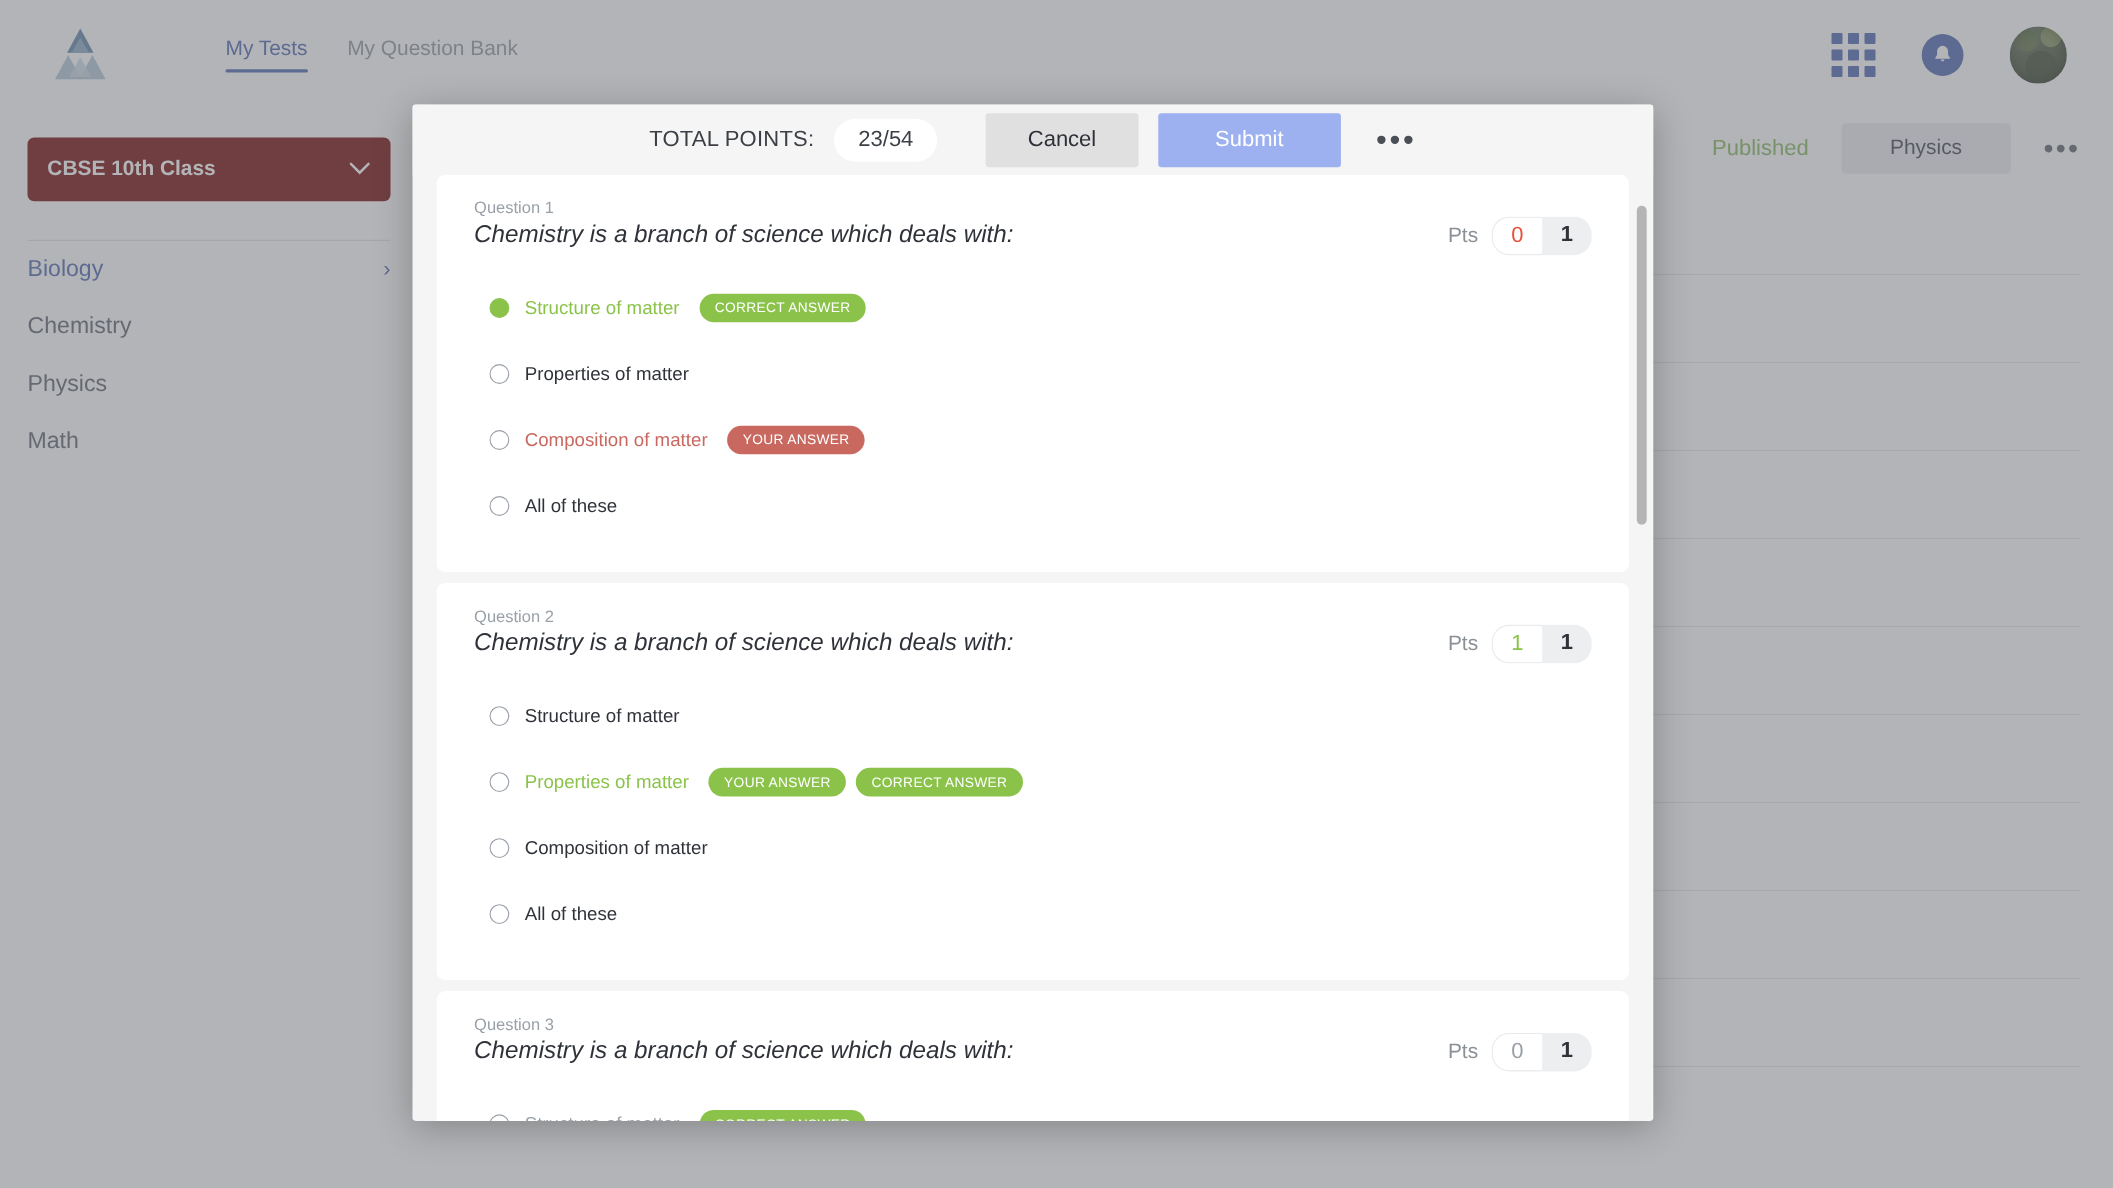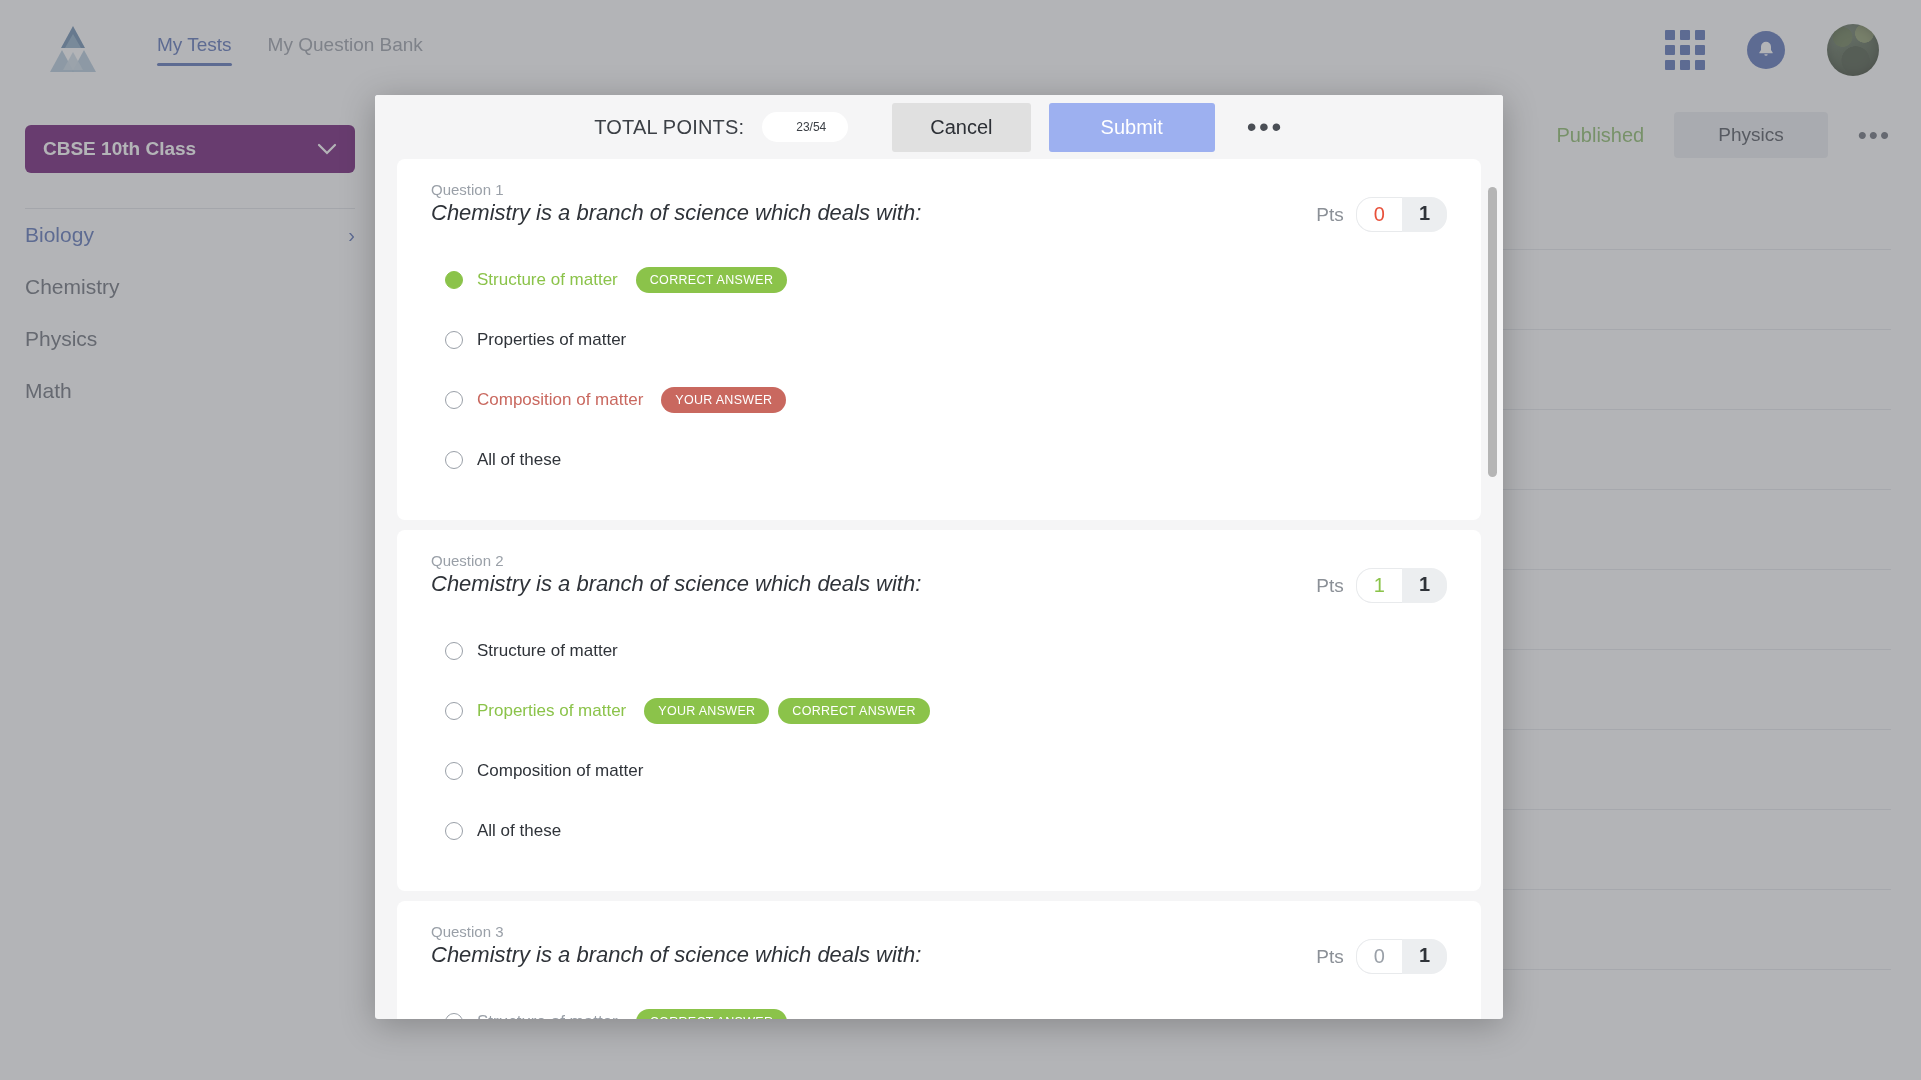--- a/index.html
+++ b/index.html
@@ -16,21 +16,21 @@
   .topbar {
     position: absolute; top: 0; left: 0; right: 0; height: 100px;
     background: #ffffff;
     display: flex; align-items: center;
   }
   .brand { display: flex; align-items: center; gap: 18px; margin-left: 45px; }
   .logo-mark { width: 56px; height: 52px; position: relative; }
   .brand-title {
     font-size: 36px; font-weight: 600; color: #4a4f57; letter-spacing: -0.3px;
   }
-  .nav { display: flex; align-items: center; gap: 36px; margin-left: 56px; }
+  .nav { display: flex; align-items: center; gap: 36px; margin-left: 104px; }
   .nav-item {
     font-size: 19px; color: #9a9fa8; padding-bottom: 10px; cursor: pointer;
     position: relative; white-space: nowrap;
   }
   .nav-item.active { color: #5b73b8; }
   .nav-item.active::after {
     content: ""; position: absolute; left: 0; right: 0; bottom: 0;
     height: 3px; background: #5b73b8; border-radius: 2px;
   }
   .topbar-right {
@@ -52,21 +52,21 @@
       linear-gradient(160deg, #7e8d78 0%, #5c6b55 45%, #49533f 100%);
     box-shadow: inset 0 0 12px rgba(0,0,0,.3);
   }
 
   
   .sidebar {
     position: absolute; top: 100px; left: 0; width: 380px; bottom: 0;
     background: #ffffff; padding: 25px;
   }
   .class-select {
-    height: 48px; background: #701a75; border-radius: 6px; color: #ffffff;
+    height: 58px; background: #7f1d1d; border-radius: 6px; color: #ffffff;
     display: flex; align-items: center; padding: 0 18px; font-size: 19px;
     font-weight: 600; cursor: pointer;
   }
   .class-select .chev { margin-left: auto; }
   .side-divider { height: 1px; background: #e2e4e8; margin: 35px 0 0 0; }
   .side-item {
     height: 52px; display: flex; align-items: center; font-size: 21px;
     color: #6b7079; cursor: pointer;
   }
   .side-item.active { color: #5b73b8; }
@@ -97,21 +97,21 @@
     box-shadow: 0 6px 34px rgba(0,0,0,.25);
     display: flex; flex-direction: column;
   }
   .modal-toolbar {
     height: 64px; flex: 0 0 64px; background: #f5f5f6;
     display: flex; align-items: center; justify-content: center; gap: 18px;
   }
   .tp-label { font-size: 20px; color: #3c4046; letter-spacing: .2px; }
   .tp-value {
     background: #ffffff; border-radius: 20px; padding: 8px 22px;
-    font-size: 12px; color: #3c4046; min-width: 86px; text-align: right;
+    font-size: 20px; color: #3c4046; min-width: 86px; text-align: left;
   }
   .btn-cancel {
     background: #e0e0e0; border: none; border-radius: 3px; padding: 13px 38px;
     font-size: 20px; color: #2d3036; cursor: pointer; font-family: inherit;
     margin-left: 26px;
   }
   .btn-submit {
     background: #9db0f0; border: none; border-radius: 3px; padding: 13px 52px;
     font-size: 20px; color: #ffffff; cursor: pointer; font-family: inherit;
   }

